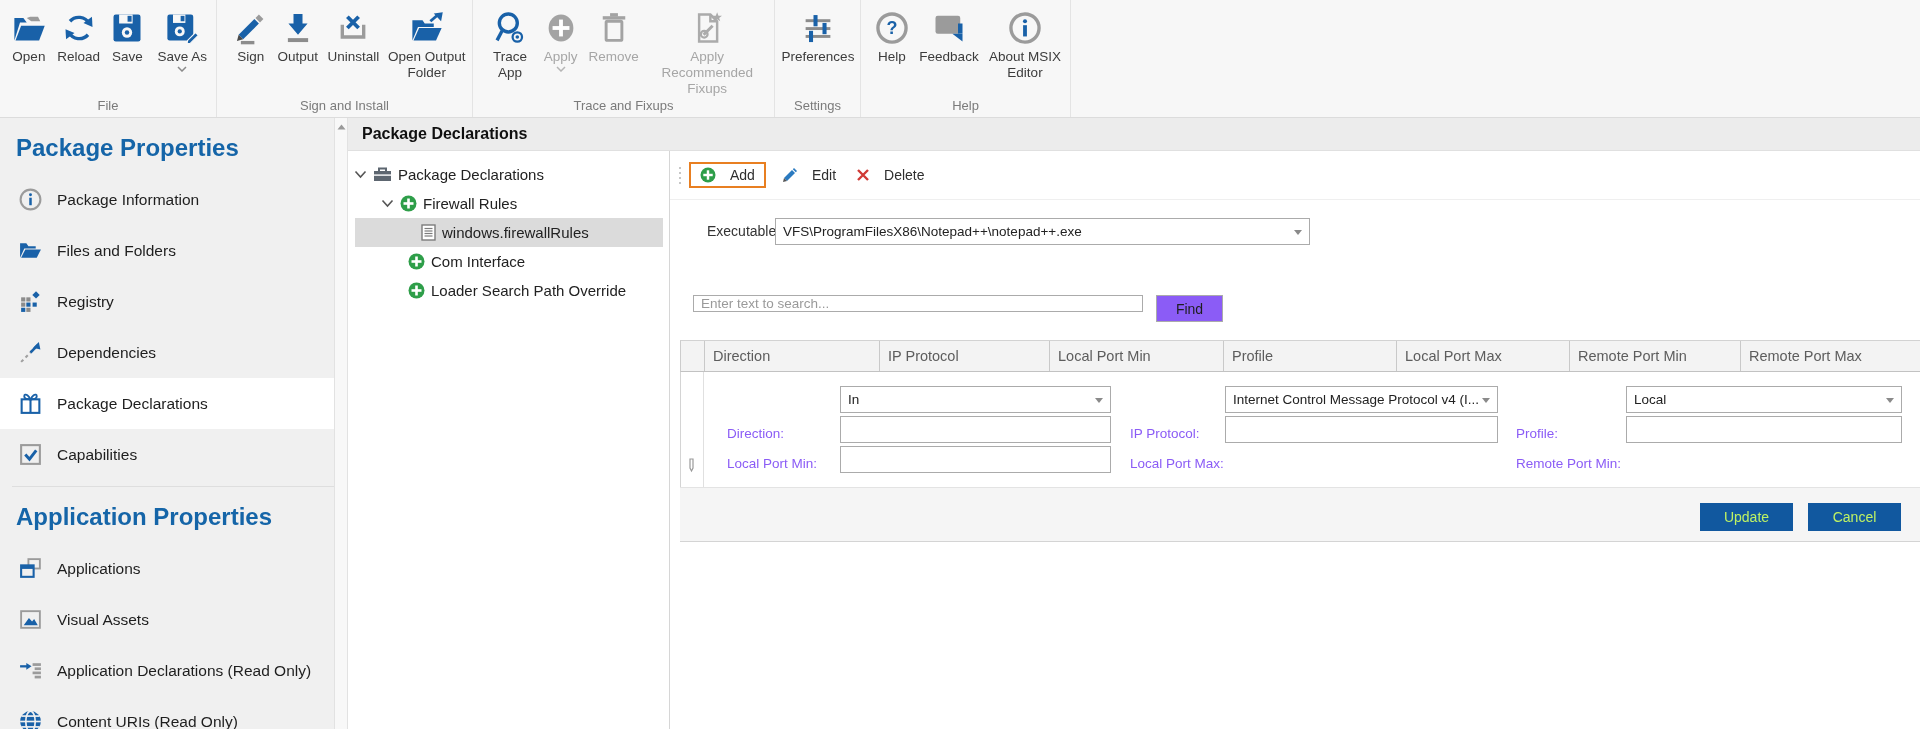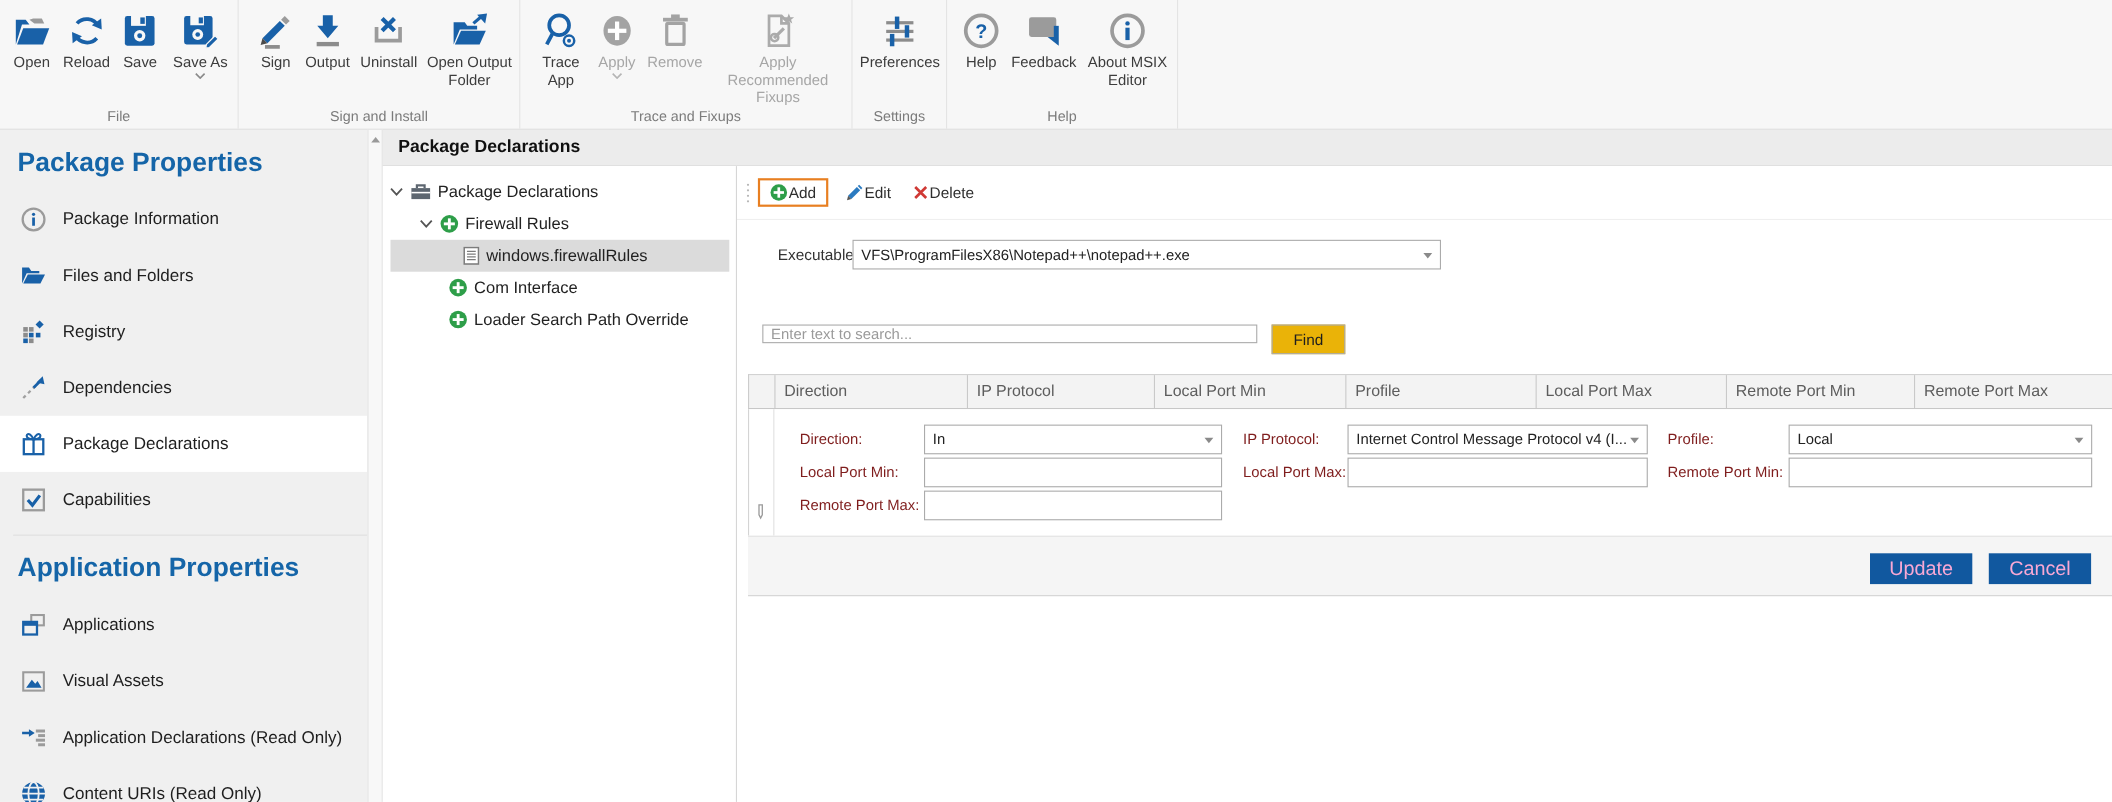--- a/index.html
+++ b/index.html
@@ -35,45 +35,45 @@
   .tree-panel { width:322px; background:#fff; border-right:1px solid #d6d6d6; padding-top:9px; }
   .tree-row { height:29px; display:flex; align-items:center; font-size:15px; color:#222; gap:6px; }
   .tree-row.selected { background:#dbdbdb; margin:0 6px 0 7px; }
   .ti { flex:0 0 auto; }
 
   
   .right-panel { flex:1; position:relative; background:#fff; min-width:0; }
   .rp-toolbar { position:absolute; top:0; left:0; right:0; height:49px; display:flex; align-items:center; padding-left:9px; border-bottom:1px solid #efefef; }
   .gripper { display:flex; flex-direction:column; gap:3px; margin-right:8px; }
   .gripper i { width:2px; height:2px; background:#b5b5b5; border-radius:50%; }
-  .tb-btn { display:flex; align-items:center; gap:1px; font-size:14px; color:#2e2e2e; padding:5px 10px; }
+  .tb-btn { display:flex; align-items:center; gap:14px; font-size:14px; color:#2e2e2e; padding:5px 10px; }
   .tb-btn.add { border:2px solid #e87f21; padding:3px 9px; margin-right:6px; }
   .tb-label { line-height:16px; }
 
   .rp-exec-label { position:absolute; left:37px; top:67px; height:27px; line-height:27px; font-size:14px; color:#333; }
   .combo { border:1px solid #ababab; background:#fff; height:27px; display:flex; align-items:center; padding:0 22px 0 7px; font-size:13.5px; color:#222; position:absolute; white-space:nowrap; overflow:hidden; }
   .combo .carrow { position:absolute; right:7px; top:11px; width:0; height:0; border-left:4px solid transparent; border-right:4px solid transparent; border-top:5px solid #8a8a8a; }
   .rp-exec-combo { left:105px; top:67px; width:535px; }
 
   .rp-search { position:absolute; left:23px; top:144px; width:450px; height:17px; border:1px solid #ababab; font-size:13.5px; color:#7f1d1d; padding:0 7px; font-family:"Liberation Sans", sans-serif; }
   .rp-search::placeholder { color:#9a9a9a; }
-  .rp-find { position:absolute; left:486px; top:144px; width:67px; height:27px; border:1px solid #ababab; background:#eab308; font-size:14px; color:#1e1e1e; font-family:"Liberation Sans", sans-serif; }
+  .rp-find { position:absolute; left:486px; top:144px; width:67px; height:27px; border:1px solid #ababab; background:#8b5cf6; font-size:14px; color:#1e1e1e; font-family:"Liberation Sans", sans-serif; }
 
   .rp-thead { position:absolute; left:10px; right:0; top:189px; height:32px; background:#f3f3f3; border-top:1px solid #d2d2d2; border-bottom:1px solid #c2c2c2; border-left:1px solid #cccccc; display:flex; }
   .th { border-right:1px solid #c9c9c9; font-size:14.5px; color:#5d5d5d; line-height:30px; padding-left:8px; overflow:hidden; white-space:nowrap; }
   .th.ind { width:24px; padding-left:0; }
   .th.last { border-right:none; flex:1; }
 
   .rp-formbg { position:absolute; left:10px; right:0; top:221px; height:115px; background:#fff; border-left:1px solid #d4d4d4; }
   .rp-ind-col { position:absolute; left:10px; width:24px; top:221px; height:115px; border-right:1px solid #e0e0e0; display:flex; align-items:flex-end; justify-content:center; padding-bottom:14px; }
-  .f-label { position:absolute; height:27px; line-height:27px; font-size:13.5px; color:#7f1d1d; white-space:nowrap; }
+  .f-label { position:absolute; height:27px; line-height:27px; font-size:13.5px; color:#8b5cf6; white-space:nowrap;margin-top:34px; }
   .f-input { position:absolute; height:27px; border:1px solid #ababab; background:#fff; font-size:13.5px; padding:0 7px; font-family:"Liberation Sans", sans-serif; color:#222; }
 
   .rp-footer { position:absolute; left:10px; right:0; top:336px; height:55px; background:#f5f5f5; border-top:1px solid #e3e3e3; border-bottom:1px solid #d4d4d4; }
-  .btn-primary { position:absolute; top:15px; width:93px; height:28px; background:#11589f; color:#f9a8d4; border:none; font-size:18px; font-family:"Liberation Sans", sans-serif; }
+  .btn-primary { position:absolute; top:15px; width:93px; height:28px; background:#11589f; color:#bef264; border:none; font-size:14px; font-family:"Liberation Sans", sans-serif; }
   .btn-update { left:1020px; }
   .btn-cancel { left:1128px; }
 </style>
 </head>
 <body>
 
 <div class="ribbon">
 
   <div class="rgroup" style="width:217px">
     <div class="rgroup-items">

